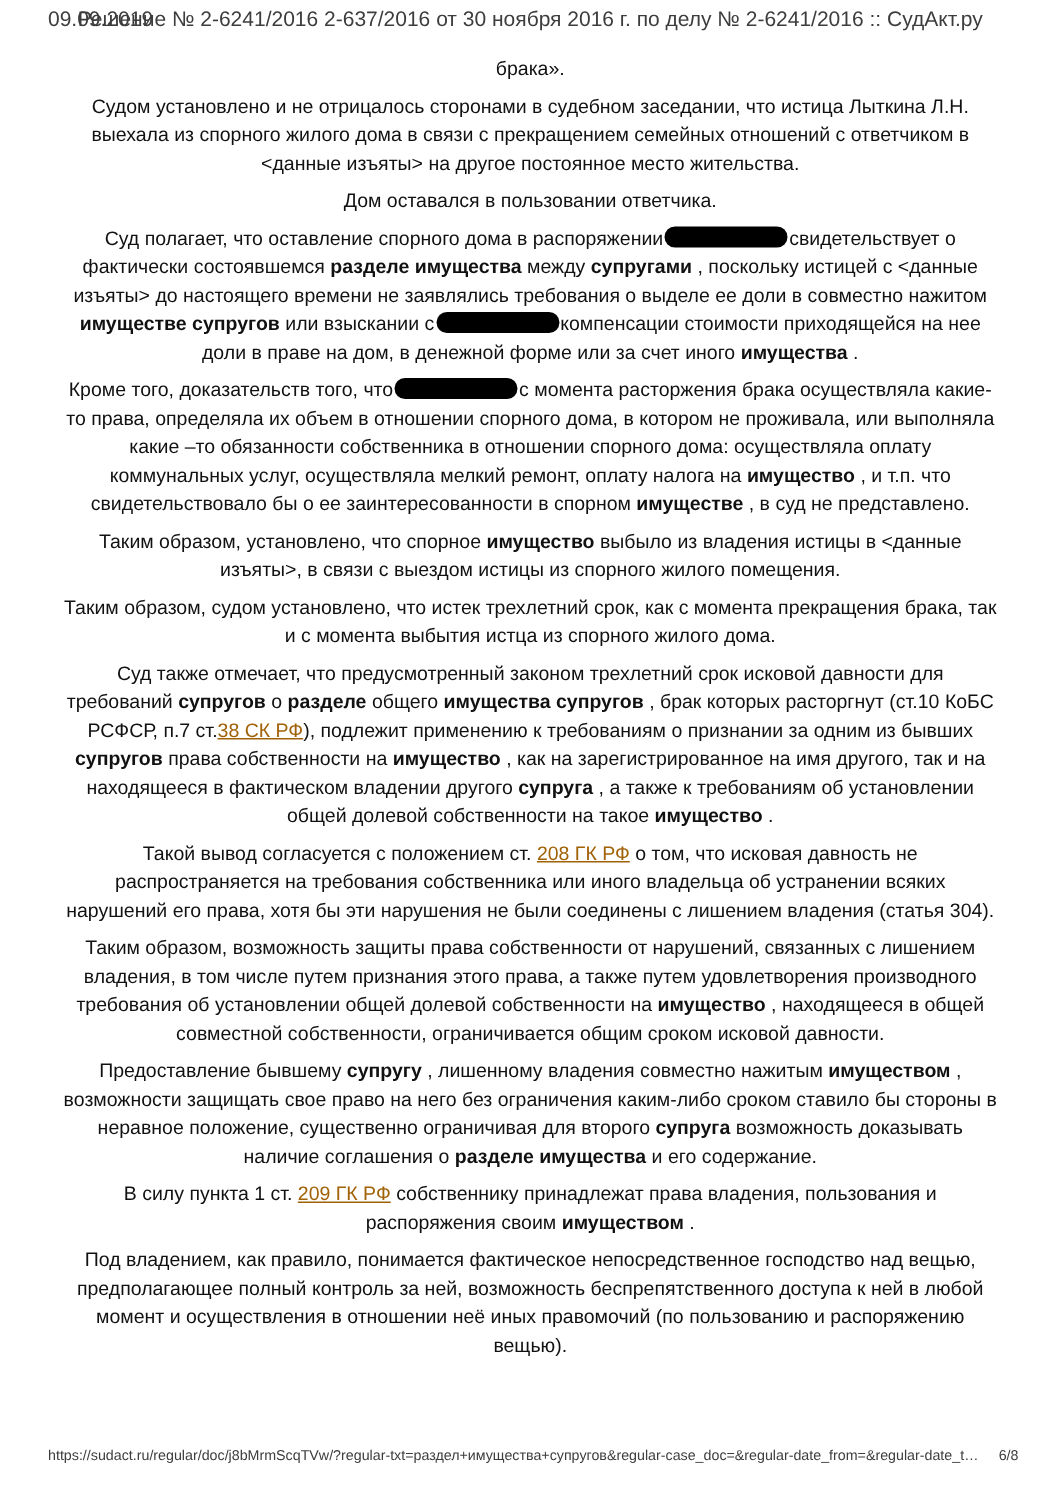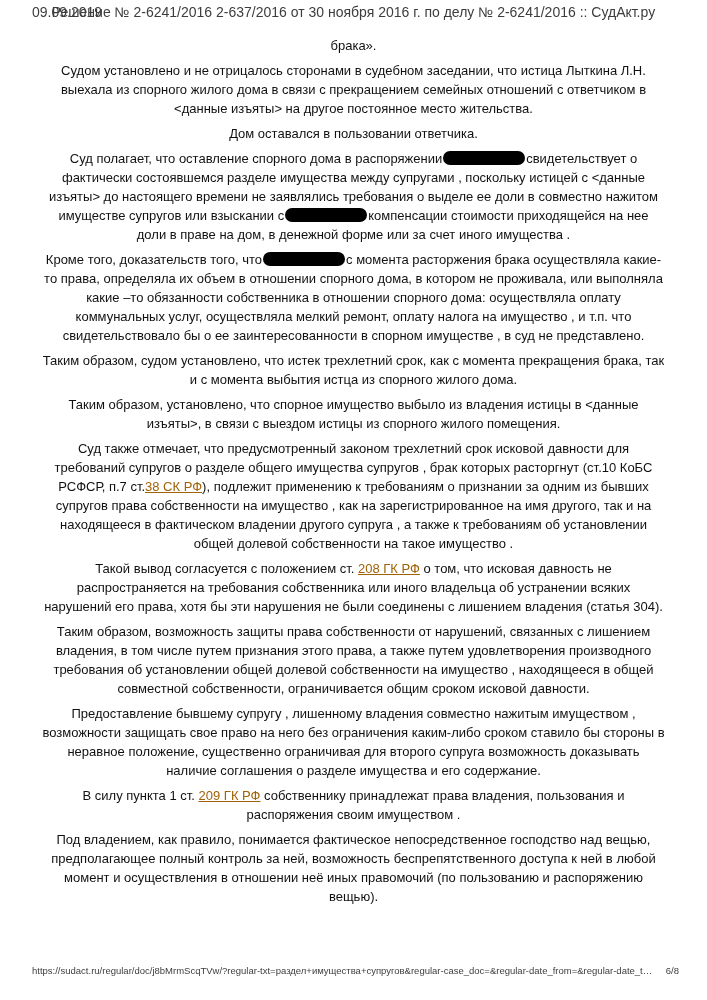--- a/index.html
+++ b/index.html
@@ -28,21 +28,21 @@
   .doc-body {
     position: absolute;
     top: 36px;
     left: 42px;
     width: 623px;
     font-size: 13px;
     line-height: 19px;
     text-align: center;
   }
   .para { margin: 0 0 6px 0; }
-  .bold { font-weight: normal; }
+  .bold { font-weight: bold; }
   .doc-link { color: #a16207; text-decoration: underline; cursor: pointer; }
   .redaction {
     display: inline-block;
     width: 82px;
     height: 14px;
     background: #000000;
     border-radius: 7px;
     vertical-align: -2px;
     margin: 0 1px;
   }
@@ -71,22 +71,22 @@
     <span class="header-date">09.09.2019</span>
     <span class="header-title">Решение № 2-6241/2016 2-637/2016 от 30 ноября 2016 г. по делу № 2-6241/2016 :: СудАкт.ру</span>
   </div>
 
   <div class="doc-body">
       <p class="para"><span>брака».</span></p>
       <p class="para"><span>Судом установлено и не отрицалось сторонами в судебном заседании, что истица Лыткина Л.Н. выехала из спорного жилого дома в связи с прекращением семейных отношений с ответчиком в &lt;данные изъяты&gt; на другое постоянное место жительства.</span></p>
       <p class="para"><span>Дом оставался в пользовании ответчика.</span></p>
       <p class="para"><span>Суд полагает, что оставление спорного дома в распоряжении</span><span class="redaction"></span><span>свидетельствует о фактически состоявшемся </span><span class="bold">разделе имущества</span><span> между </span><span class="bold">супругами</span><span> , поскольку истицей с &lt;данные изъяты&gt; до настоящего времени не заявлялись требования о выделе ее доли в совместно нажитом </span><span class="bold">имуществе супругов</span><span> или взыскании с</span><span class="redaction"></span><span>компенсации стоимости приходящейся на нее доли в праве на дом, в денежной форме или за счет иного </span><span class="bold">имущества</span><span> .</span></p>
       <p class="para"><span>Кроме того, доказательств того, что</span><span class="redaction"></span><span>с момента расторжения брака осуществляла какие-то права, определяла их объем в отношении спорного дома, в котором не проживала, или выполняла какие –то обязанности собственника в отношении спорного дома: осуществляла оплату коммунальных услуг, осуществляла мелкий ремонт, оплату налога на </span><span class="bold">имущество</span><span> , и т.п. что свидетельствовало бы о ее заинтересованности в спорном </span><span class="bold">имуществе</span><span> , в суд не представлено.</span></p>
+      <p class="para"><span>Таким образом, установлено, что спорное </span><span class="bold">имущество</span><span> выбыло из владения истицы в &lt;данные изъяты&gt;, в связи с выездом истицы из спорного жилого помещения.</span></p>
       <p class="para"><span>Таким образом, судом установлено, что истек трехлетний срок, как с момента прекращения брака, так и с момента выбытия истца из спорного жилого дома.</span></p>
-      <p class="para"><span>Таким образом, установлено, что спорное </span><span class="bold">имущество</span><span> выбыло из владения истицы в &lt;данные изъяты&gt;, в связи с выездом истицы из спорного жилого помещения.</span></p>
       <p class="para"><span>Суд также отмечает, что предусмотренный законом трехлетний срок исковой давности для требований </span><span class="bold">супругов</span><span> о </span><span class="bold">разделе</span><span> общего </span><span class="bold">имущества супругов</span><span> , брак которых расторгнут (ст.10 КоБС РСФСР, п.7 ст.</span><a class="doc-link" href="#">38 СК РФ</a><span>), подлежит применению к требованиям о признании за одним из бывших </span><span class="bold">супругов</span><span> права собственности на </span><span class="bold">имущество</span><span> , как на зарегистрированное на имя другого, так и на находящееся в фактическом владении другого </span><span class="bold">супруга</span><span> , а также к требованиям об установлении общей долевой собственности на такое </span><span class="bold">имущество</span><span> .</span></p>
       <p class="para"><span>Такой вывод согласуется с положением ст. </span><a class="doc-link" href="#">208 ГК РФ</a><span> о том, что исковая давность не распространяется на требования собственника или иного владельца об устранении всяких нарушений его права, хотя бы эти нарушения не были соединены с лишением владения (статья 304).</span></p>
       <p class="para"><span>Таким образом, возможность защиты права собственности от нарушений, связанных с лишением владения, в том числе путем признания этого права, а также путем удовлетворения производного требования об установлении общей долевой собственности на </span><span class="bold">имущество</span><span> , находящееся в общей совместной собственности, ограничивается общим сроком исковой давности.</span></p>
       <p class="para"><span>Предоставление бывшему </span><span class="bold">супругу</span><span> , лишенному владения совместно нажитым </span><span class="bold">имуществом</span><span> , возможности защищать свое право на него без ограничения каким-либо сроком ставило бы стороны в неравное положение, существенно ограничивая для второго </span><span class="bold">супруга</span><span> возможность доказывать наличие соглашения о </span><span class="bold">разделе имущества</span><span> и его содержание.</span></p>
       <p class="para"><span>В силу пункта 1 ст. </span><a class="doc-link" href="#">209 ГК РФ</a><span> собственнику принадлежат права владения, пользования и распоряжения своим </span><span class="bold">имуществом</span><span> .</span></p>
       <p class="para"><span>Под владением, как правило, понимается фактическое непосредственное господство над вещью, предполагающее полный контроль за ней, возможность беспрепятственного доступа к ней в любой момент и осуществления в отношении неё иных правомочий (по пользованию и распоряжению вещью).</span></p>
     </div>
 
   <div class="print-footer">
     <span class="footer-url">https://sudact.ru/regular/doc/j8bMrmScqTVw/?regular-txt=раздел+имущества+супругов&amp;regular-case_doc=&amp;regular-date_from=&amp;regular-date_t…</span>

